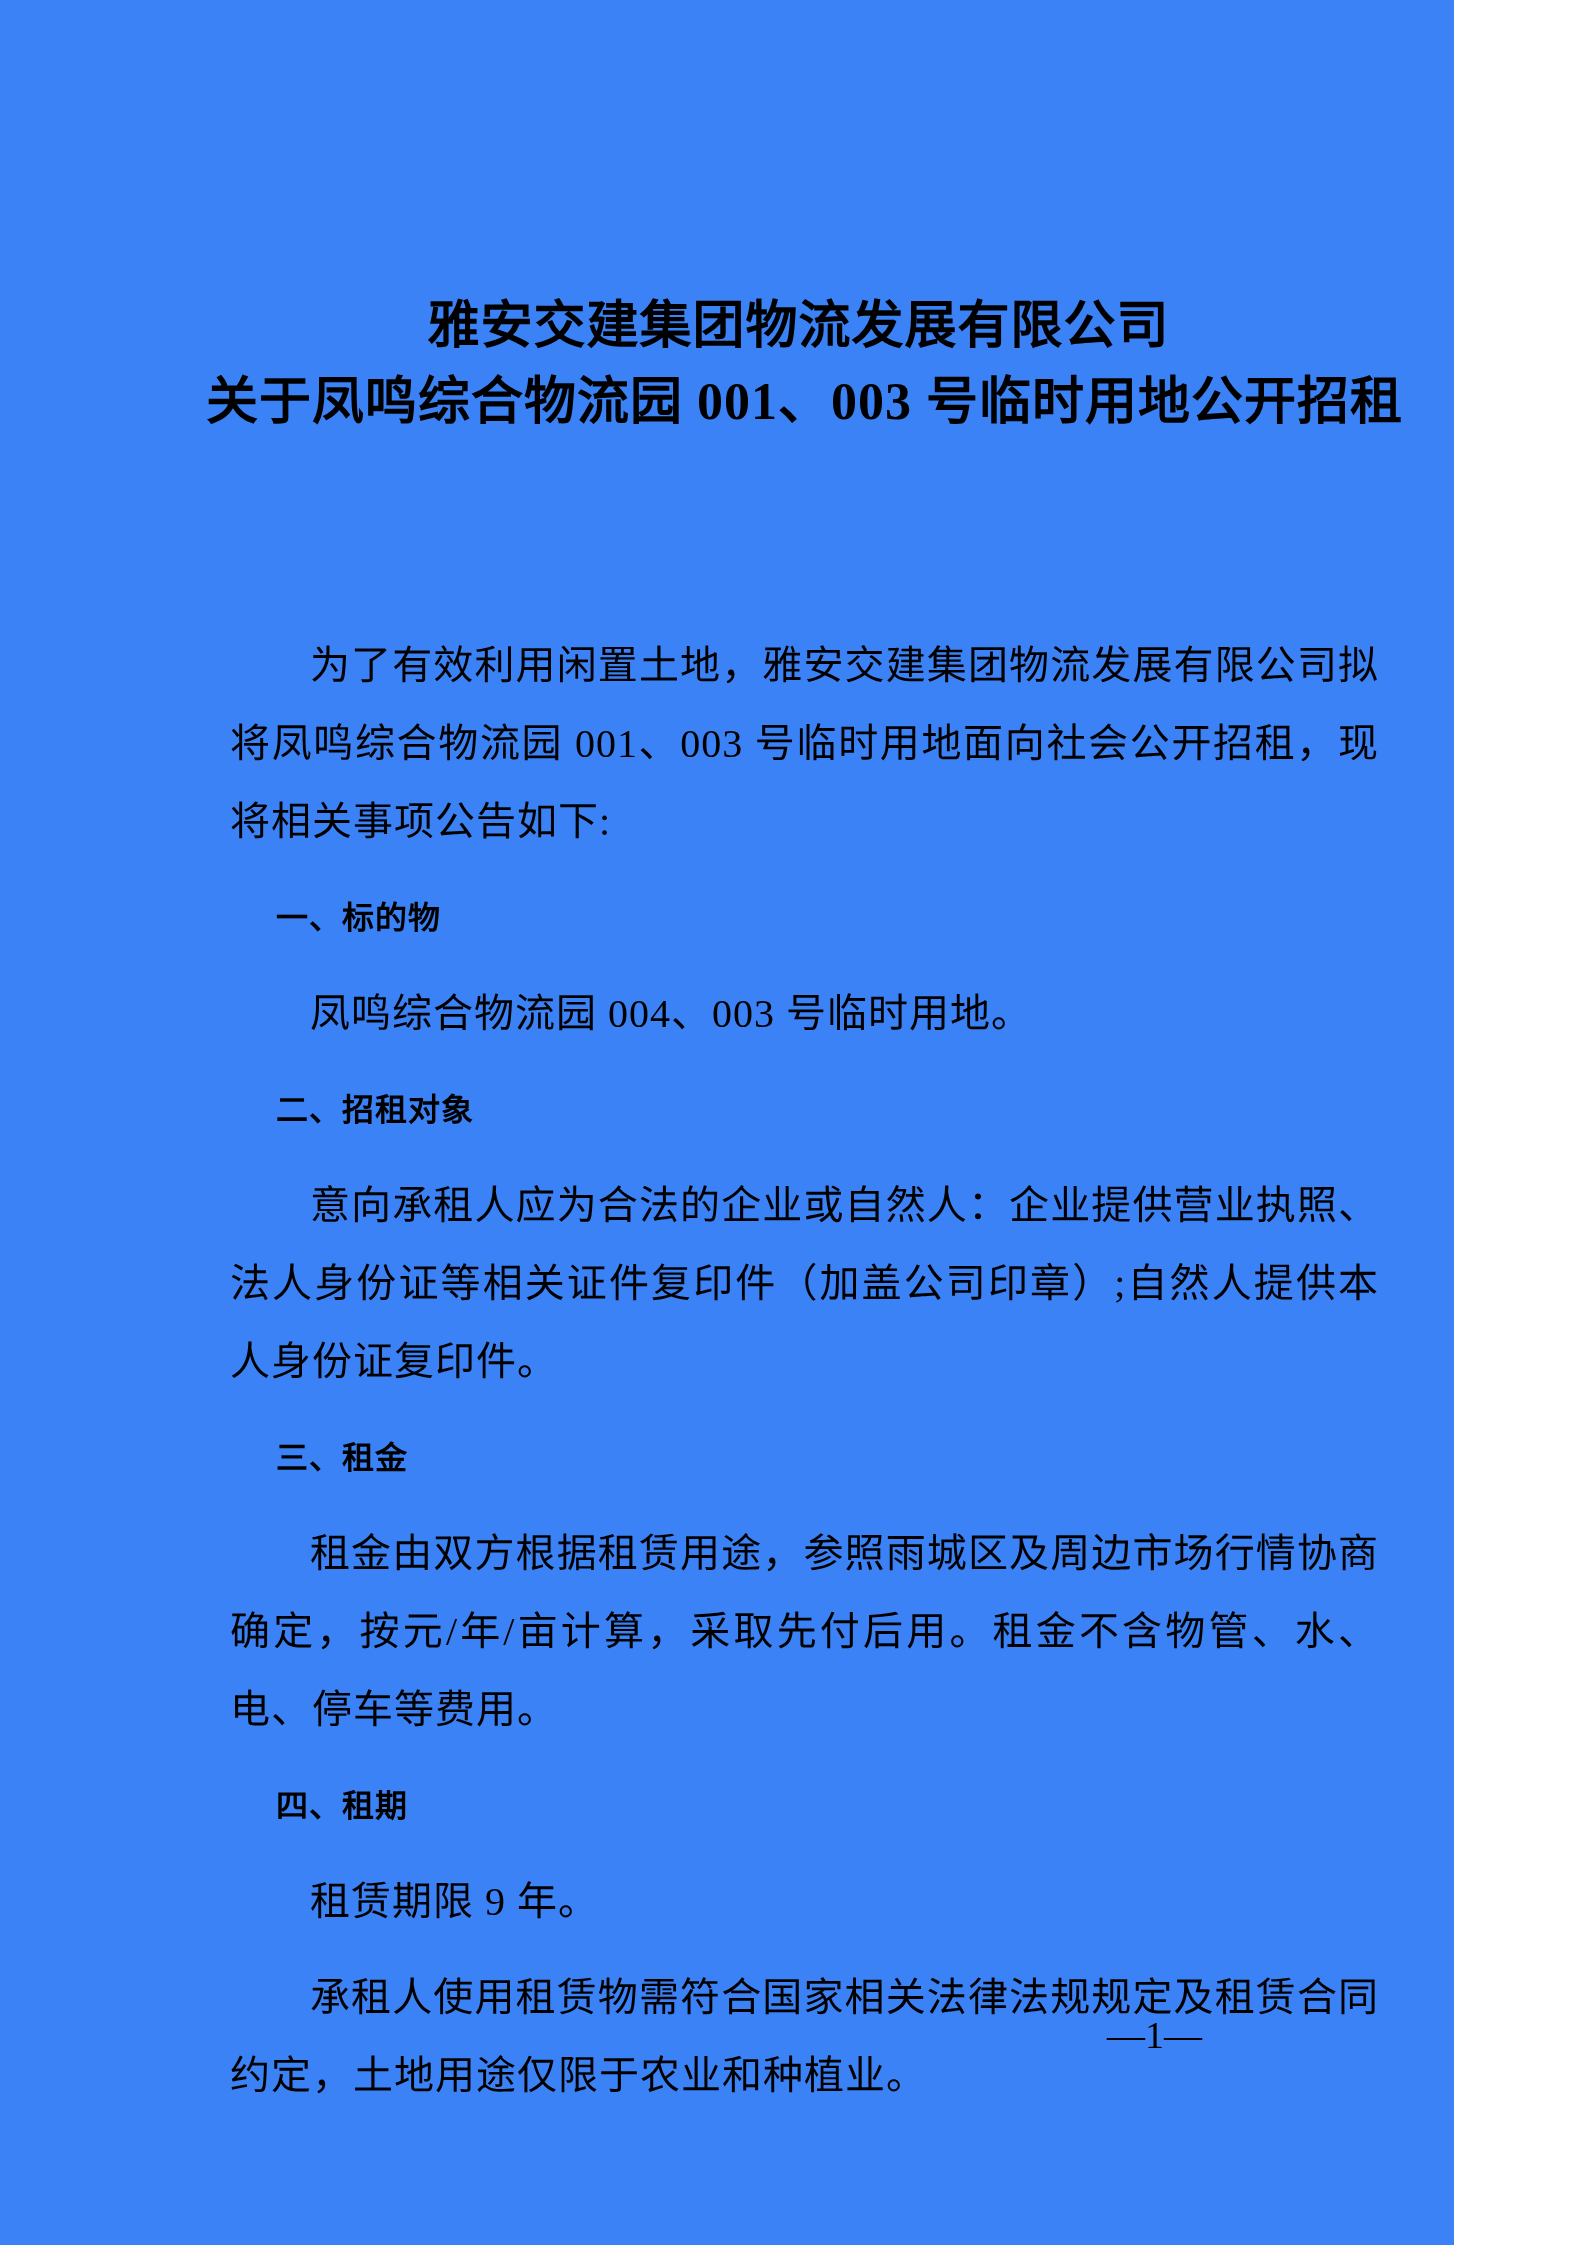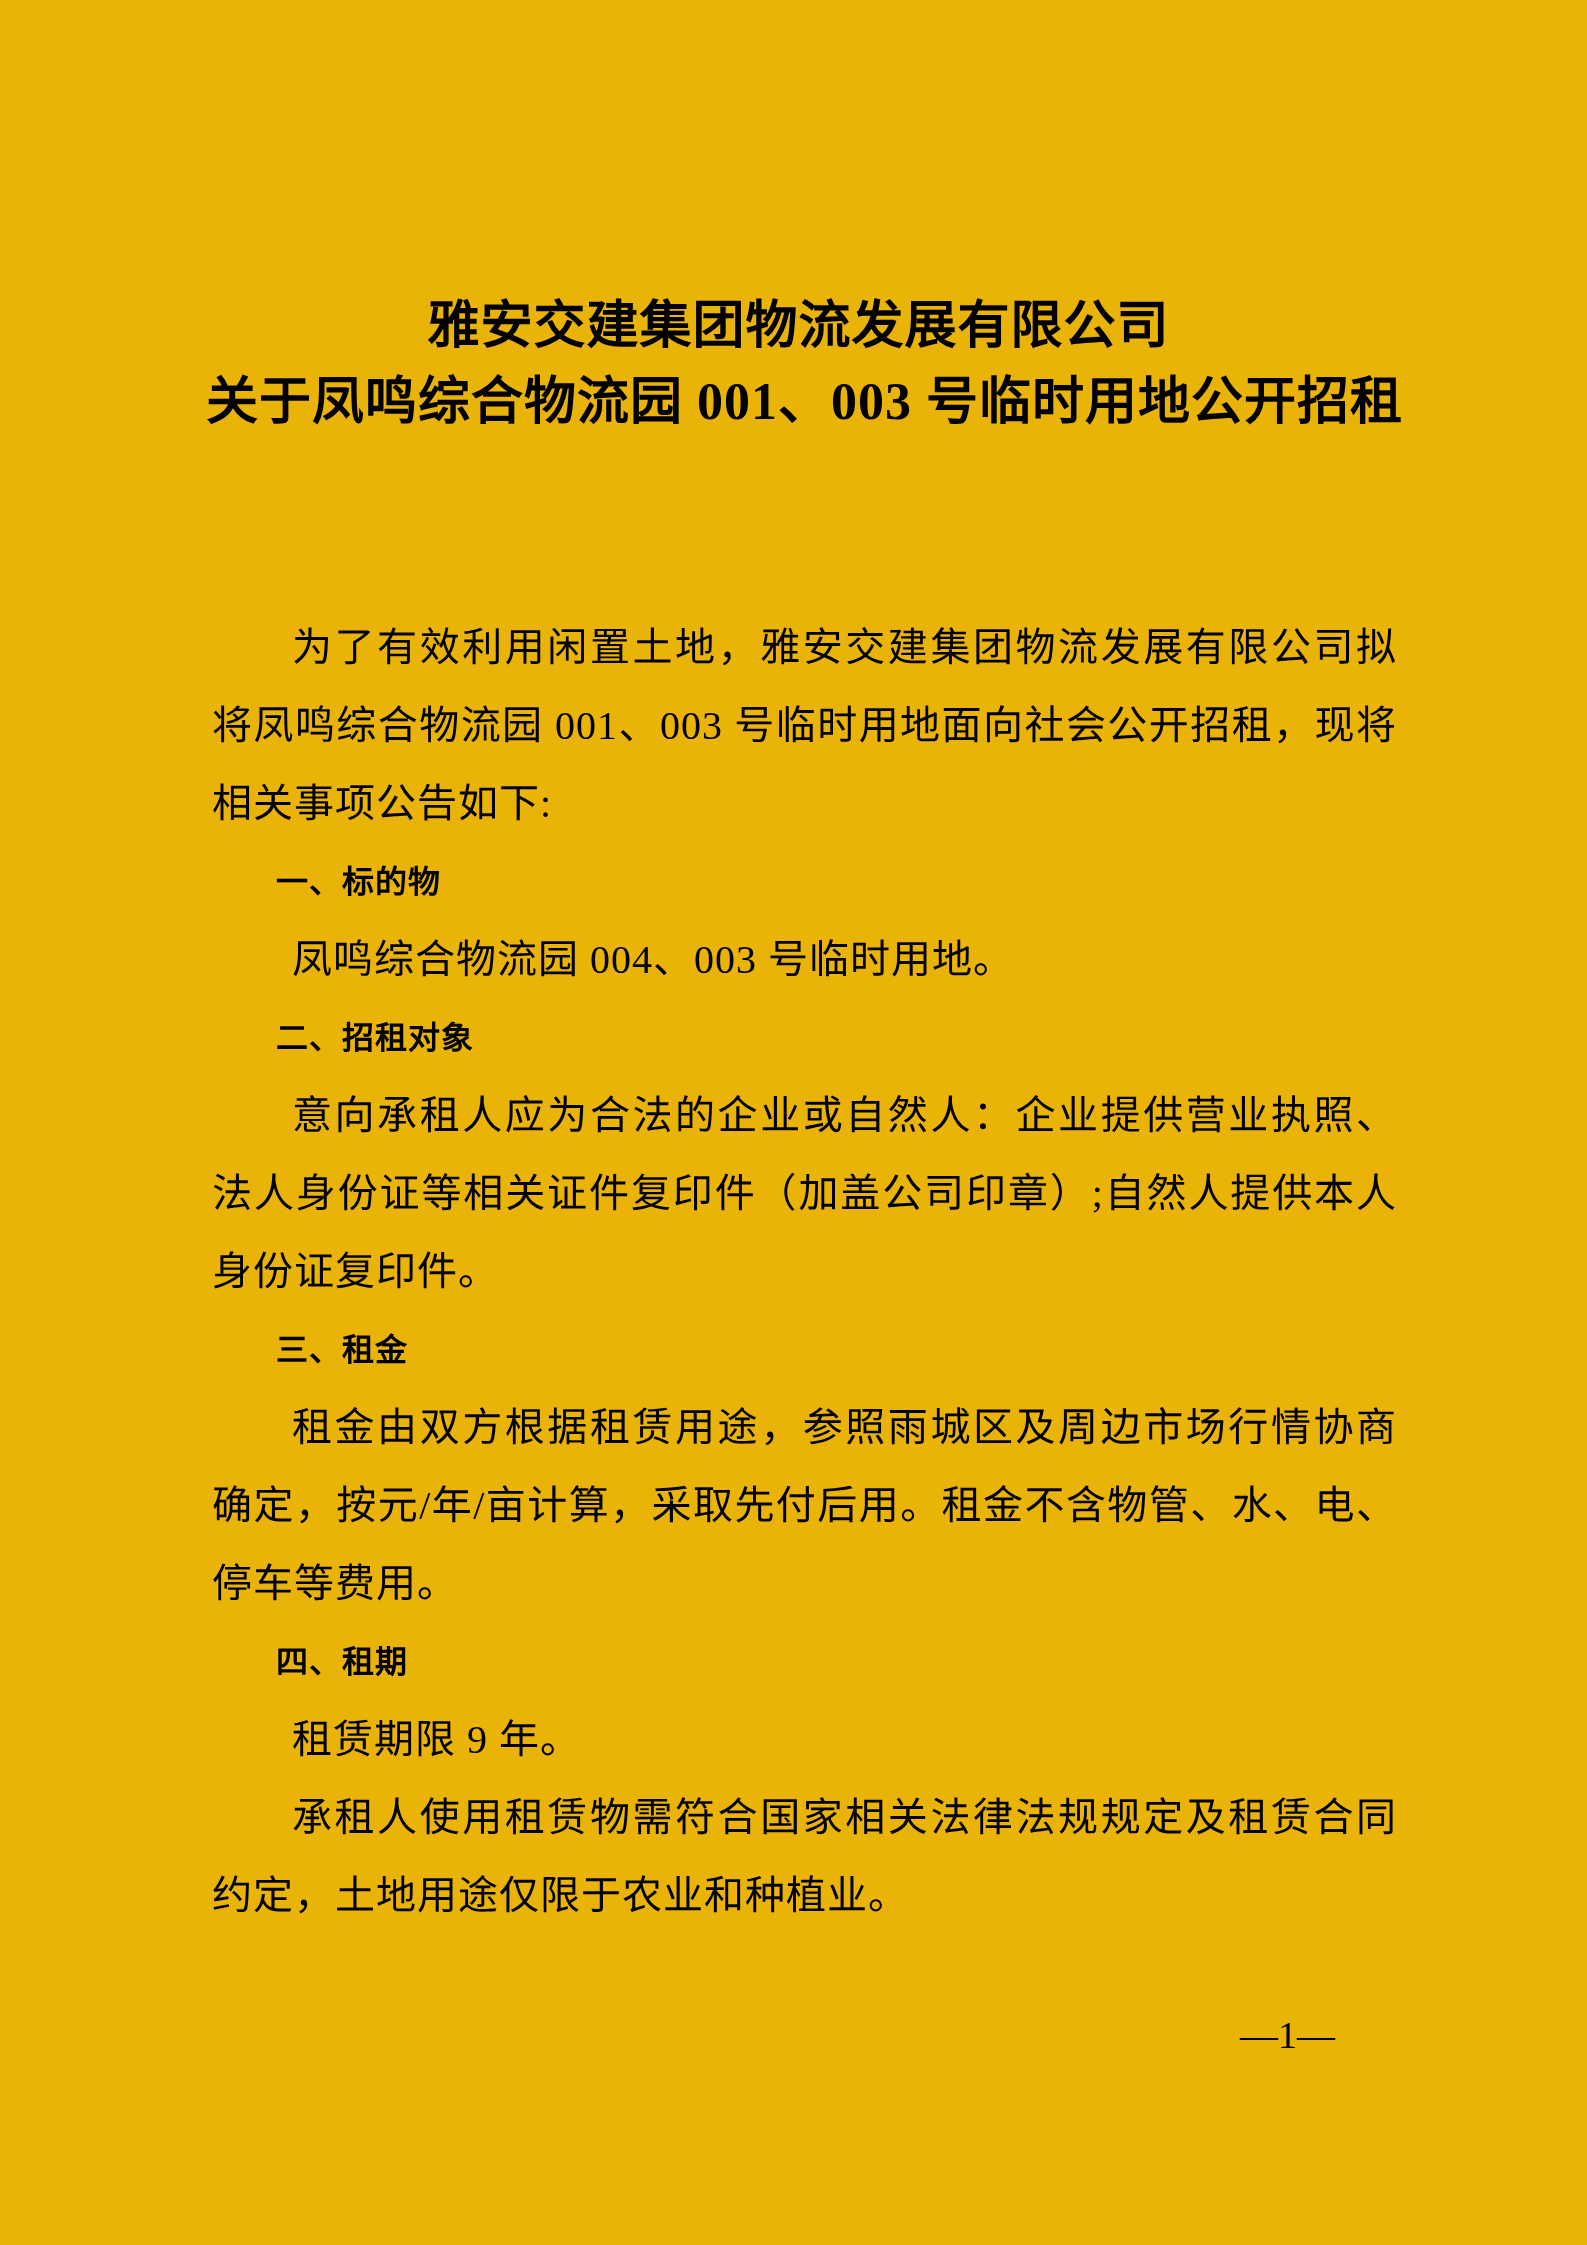--- a/index.html
+++ b/index.html
@@ -2,23 +2,23 @@
 <html lang="zh-CN"><head>
 <meta charset="utf-8">
 <style>
   html, body {
     margin: 0;
     padding: 0;
     background: #ffffff;
   }
   .page {
     position: relative;
-    width: 1587px;
+    width: 1454px;
     height: 2245px;
-    background: #eab308;
+    background: #3b82f6;
     color: #000000;
     overflow: hidden;
   }
   
   .title-block {
     position: absolute;
     top: 288px;
     left: 206px;
     width: 1185px;
     text-align: center;
@@ -35,21 +35,21 @@
     top: 609px;
     left: 212px;
     width: 1185px;
     font-family: "Liberation Serif", "DejaVu Serif", serif;
     font-size: 40px;
     line-height: 78px;
     text-align: justify;
     text-align-last: left;
   }
   .para {
-    margin: 0;
+    margin: 18px;
     text-indent: 2em;
     letter-spacing: 1px;
   }
   .heading {
     margin: 0;
     text-indent: 2em;
     font-family: "Liberation Sans", "DejaVu Sans", sans-serif;
     font-weight: bold;
     font-size: 32px;
     line-height: 78px;

